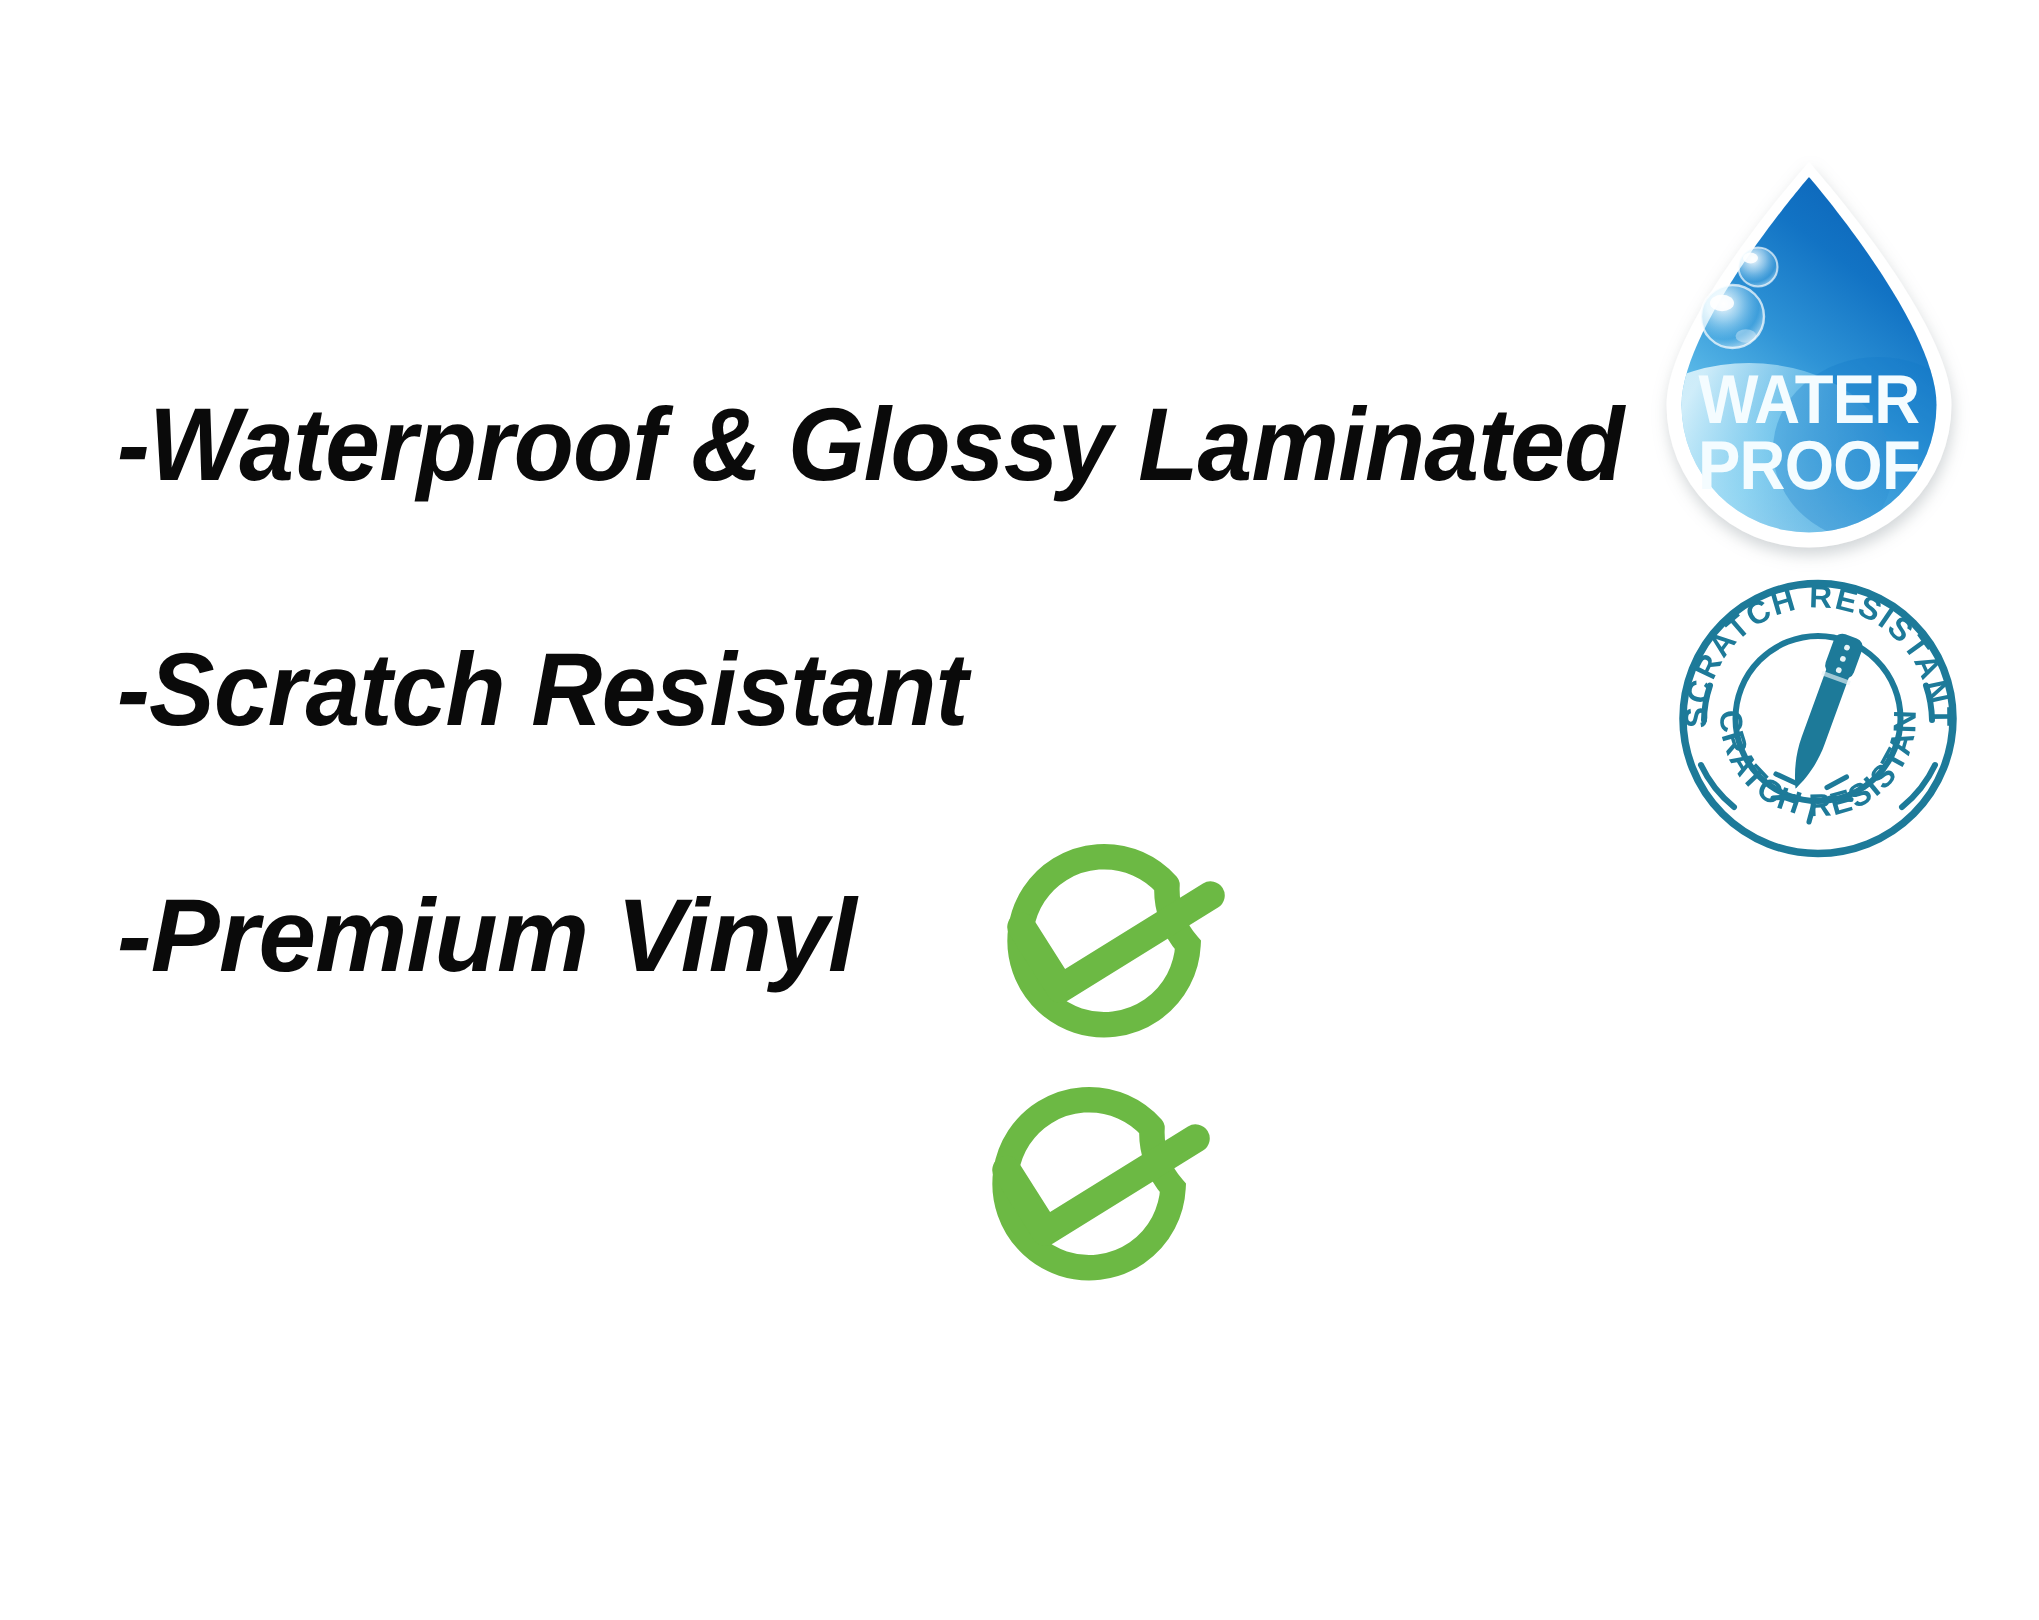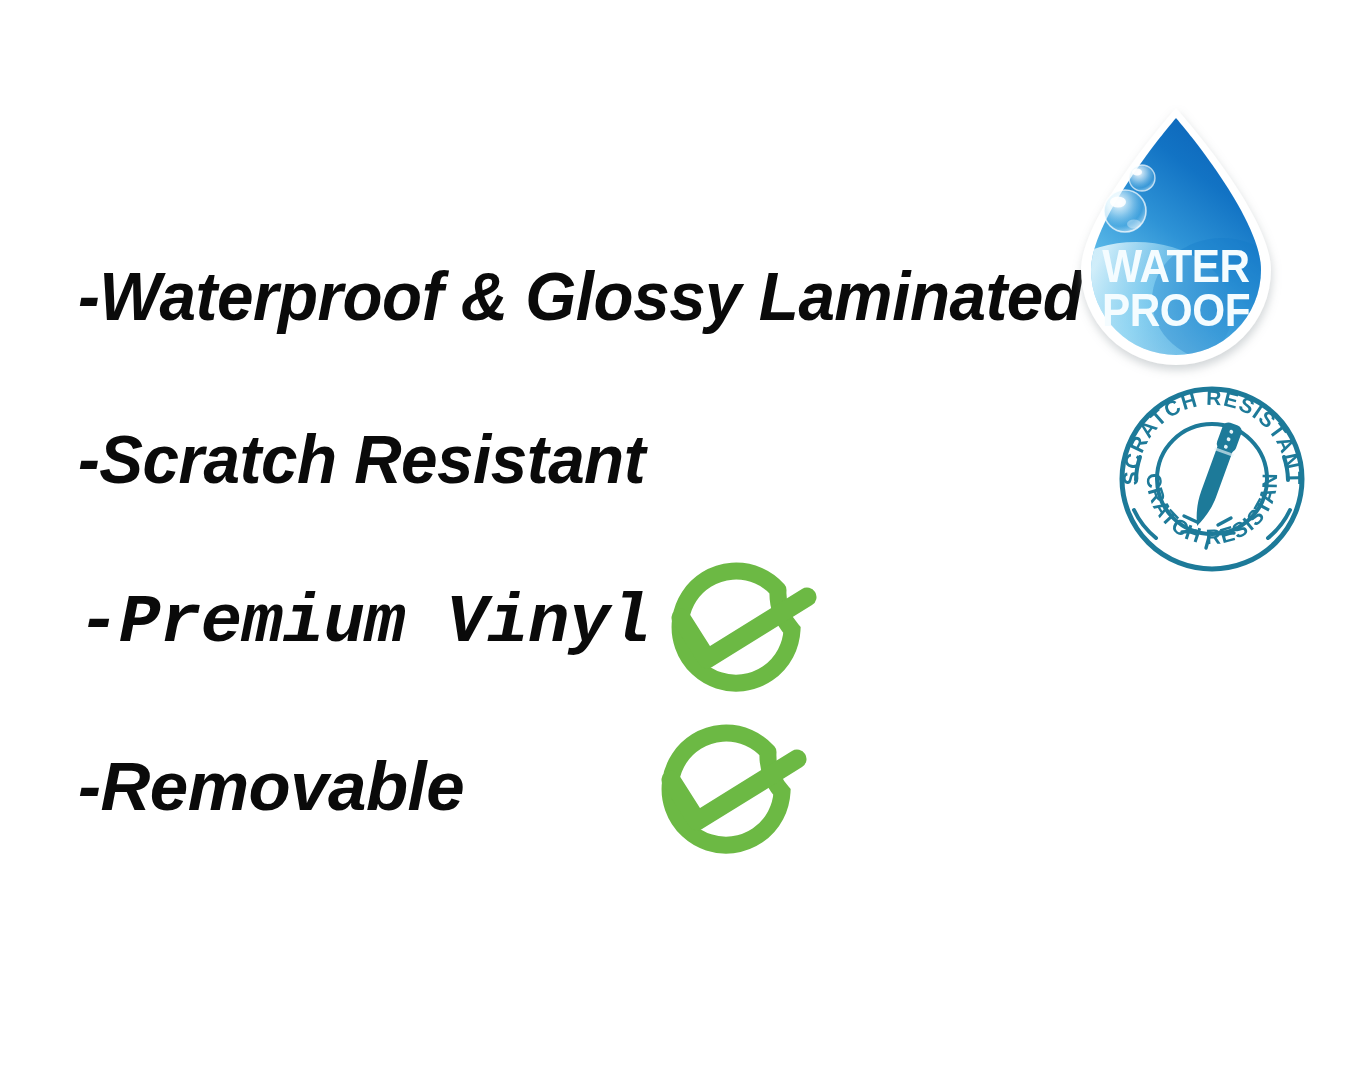--- a/index.html
+++ b/index.html
@@ -29,27 +29,27 @@
     left: 78px;
     white-space: nowrap;
     color: #0a0a0a;
     font-family: "Liberation Sans", sans-serif;
     font-weight: bold;
     font-style: italic;
     line-height: 1;
   }
   .feature-line.l0 { top: 262px; font-size: 69px; letter-spacing: -0.5px; transform: scaleX(0.95); transform-origin: left center; }
   .feature-line.l1 { top: 425px; font-size: 69px; letter-spacing: -0.5px; transform: scaleX(0.95); transform-origin: left center; }
-  .feature-line.l2 { top: 589px; font-size: 69px; letter-spacing: -0.5px; transform: scaleX(1.0); transform-origin: left center; font-family: Liberation Mono, monospace; }
+  .feature-line.l2 { top: 589px; font-size: 69px; letter-spacing: -0.5px; transform: scaleX(1.0); transform-origin: left center; }
   .feature-line.l3 { top: 752px; font-size: 69px; letter-spacing: -0.5px; transform: scaleX(1.0); transform-origin: left center; }
 
   
   .badge-waterproof {
     position: absolute;
-    left: 1072px;
+    left: 1102px;
     top: 104px;
     width: 208px;
     height: 262px;
   }
   .badge-scratch {
     position: absolute;
     left: 1114px;
     top: 382px;
     width: 196px;
     height: 190px;
@@ -70,21 +70,20 @@
 <body>
 
 <div class="stage">
 
   <div class="feature-line l0">-Waterproof &amp; Glossy Laminated</div>
 
   <div class="feature-line l1">-Scratch Resistant</div>
 
   <div class="feature-line l2">-Premium Vinyl</div>
 
-  <div class="feature-line l3">-Removable</div>
 
   <div class="badge-waterproof">
     <svg width="208" height="262" viewBox="0 0 208 262">
       <defs>
         <linearGradient id="dropGrad" x1="0.72" y1="0" x2="0.18" y2="1">
           <stop offset="0%" stop-color="#0c64b8"></stop>
           <stop offset="22%" stop-color="#1273c4"></stop>
           <stop offset="48%" stop-color="#2e93d6"></stop>
           <stop offset="70%" stop-color="#56b5e6"></stop>
           <stop offset="88%" stop-color="#8ed4f2"></stop>

